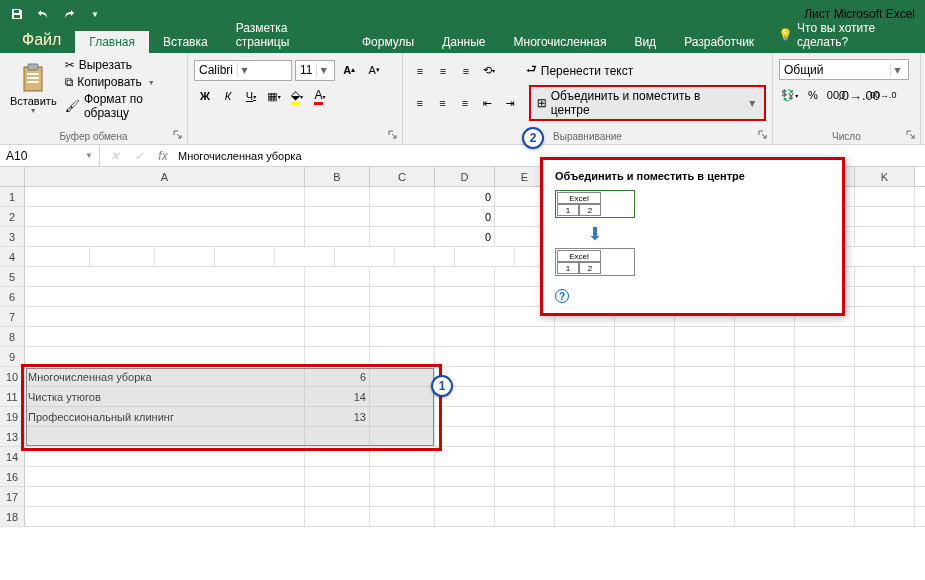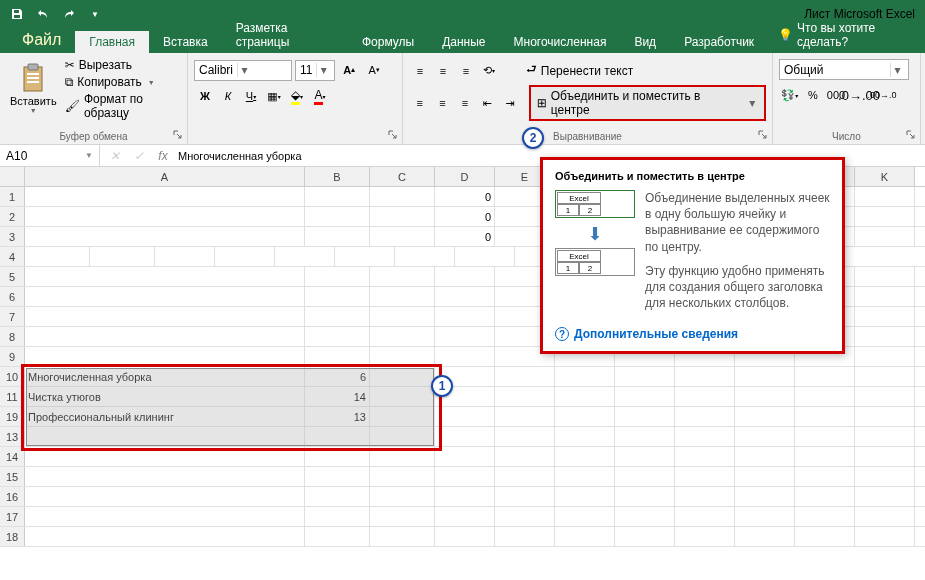--- a/index.html
+++ b/index.html
@@ -449,34 +449,20 @@
         <div class="cell" style="width: 60px;"></div>
         <div class="cell" style="width: 60px;"></div>
         <div class="cell" style="width: 60px;"></div>
         <div class="cell" style="width: 60px;"></div>
         <div class="cell" style="width: 60px;"></div>
         <div class="cell" style="width: 60px;"></div>
         <div class="cell" style="width: 60px;"></div>
         <div class="cell" style="width: 60px;"></div>
       </div>
       <div class="row">
-        <div class="row-h">15</div>
-        <div class="cell" style="width: 280px;"></div>
-        <div class="cell" style="width: 65px;"></div>
-        <div class="cell" style="width: 65px;"></div>
-        <div class="cell" style="width: 60px;"></div>
-        <div class="cell" style="width: 60px;"></div>
-        <div class="cell" style="width: 60px;"></div>
-        <div class="cell" style="width: 60px;"></div>
-        <div class="cell" style="width: 60px;"></div>
-        <div class="cell" style="width: 60px;"></div>
-        <div class="cell" style="width: 60px;"></div>
-        <div class="cell" style="width: 60px;"></div>
-      </div>
-      <div class="row">
         <div class="row-h">16</div>
         <div class="cell" style="width: 280px;"></div>
         <div class="cell" style="width: 65px;"></div>
         <div class="cell" style="width: 65px;"></div>
         <div class="cell" style="width: 60px;"></div>
         <div class="cell" style="width: 60px;"></div>
         <div class="cell" style="width: 60px;"></div>
         <div class="cell" style="width: 60px;"></div>
         <div class="cell" style="width: 60px;"></div>
         <div class="cell" style="width: 60px;"></div>
@@ -537,22 +523,17 @@
       <div class="mini-excel-box">
         <div class="mini-excel-row">
             <div class="mini-excel-cell" style="width:44px">Excel</div>
           </div>
         <div class="mini-excel-row">
             <div class="mini-excel-cell">1</div>
             <div class="mini-excel-cell">2</div>
           </div>
       </div>
     </div>
-    <div class="tooltip-text">
-      <p>Объединение выделенных ячеек в одну большую ячейку и выравнивание ее содержимого по центру.</p>
-      <p>Эту функцию удобно применять для создания общего заголовка для нескольких столбцов.</p>
-    </div>
   </div>
   <div class="tooltip-link">
     <span style="width:14px;height:14px;border:1.5px solid #0066cc;border-radius:50%;display:inline-flex;align-items:center;justify-content:center;font-size:10px;font-weight:bold">?</span>
-    <span style="font-weight:bold">Дополнительные сведения</span>
   </div>
 </div>
 
 </body></html>

